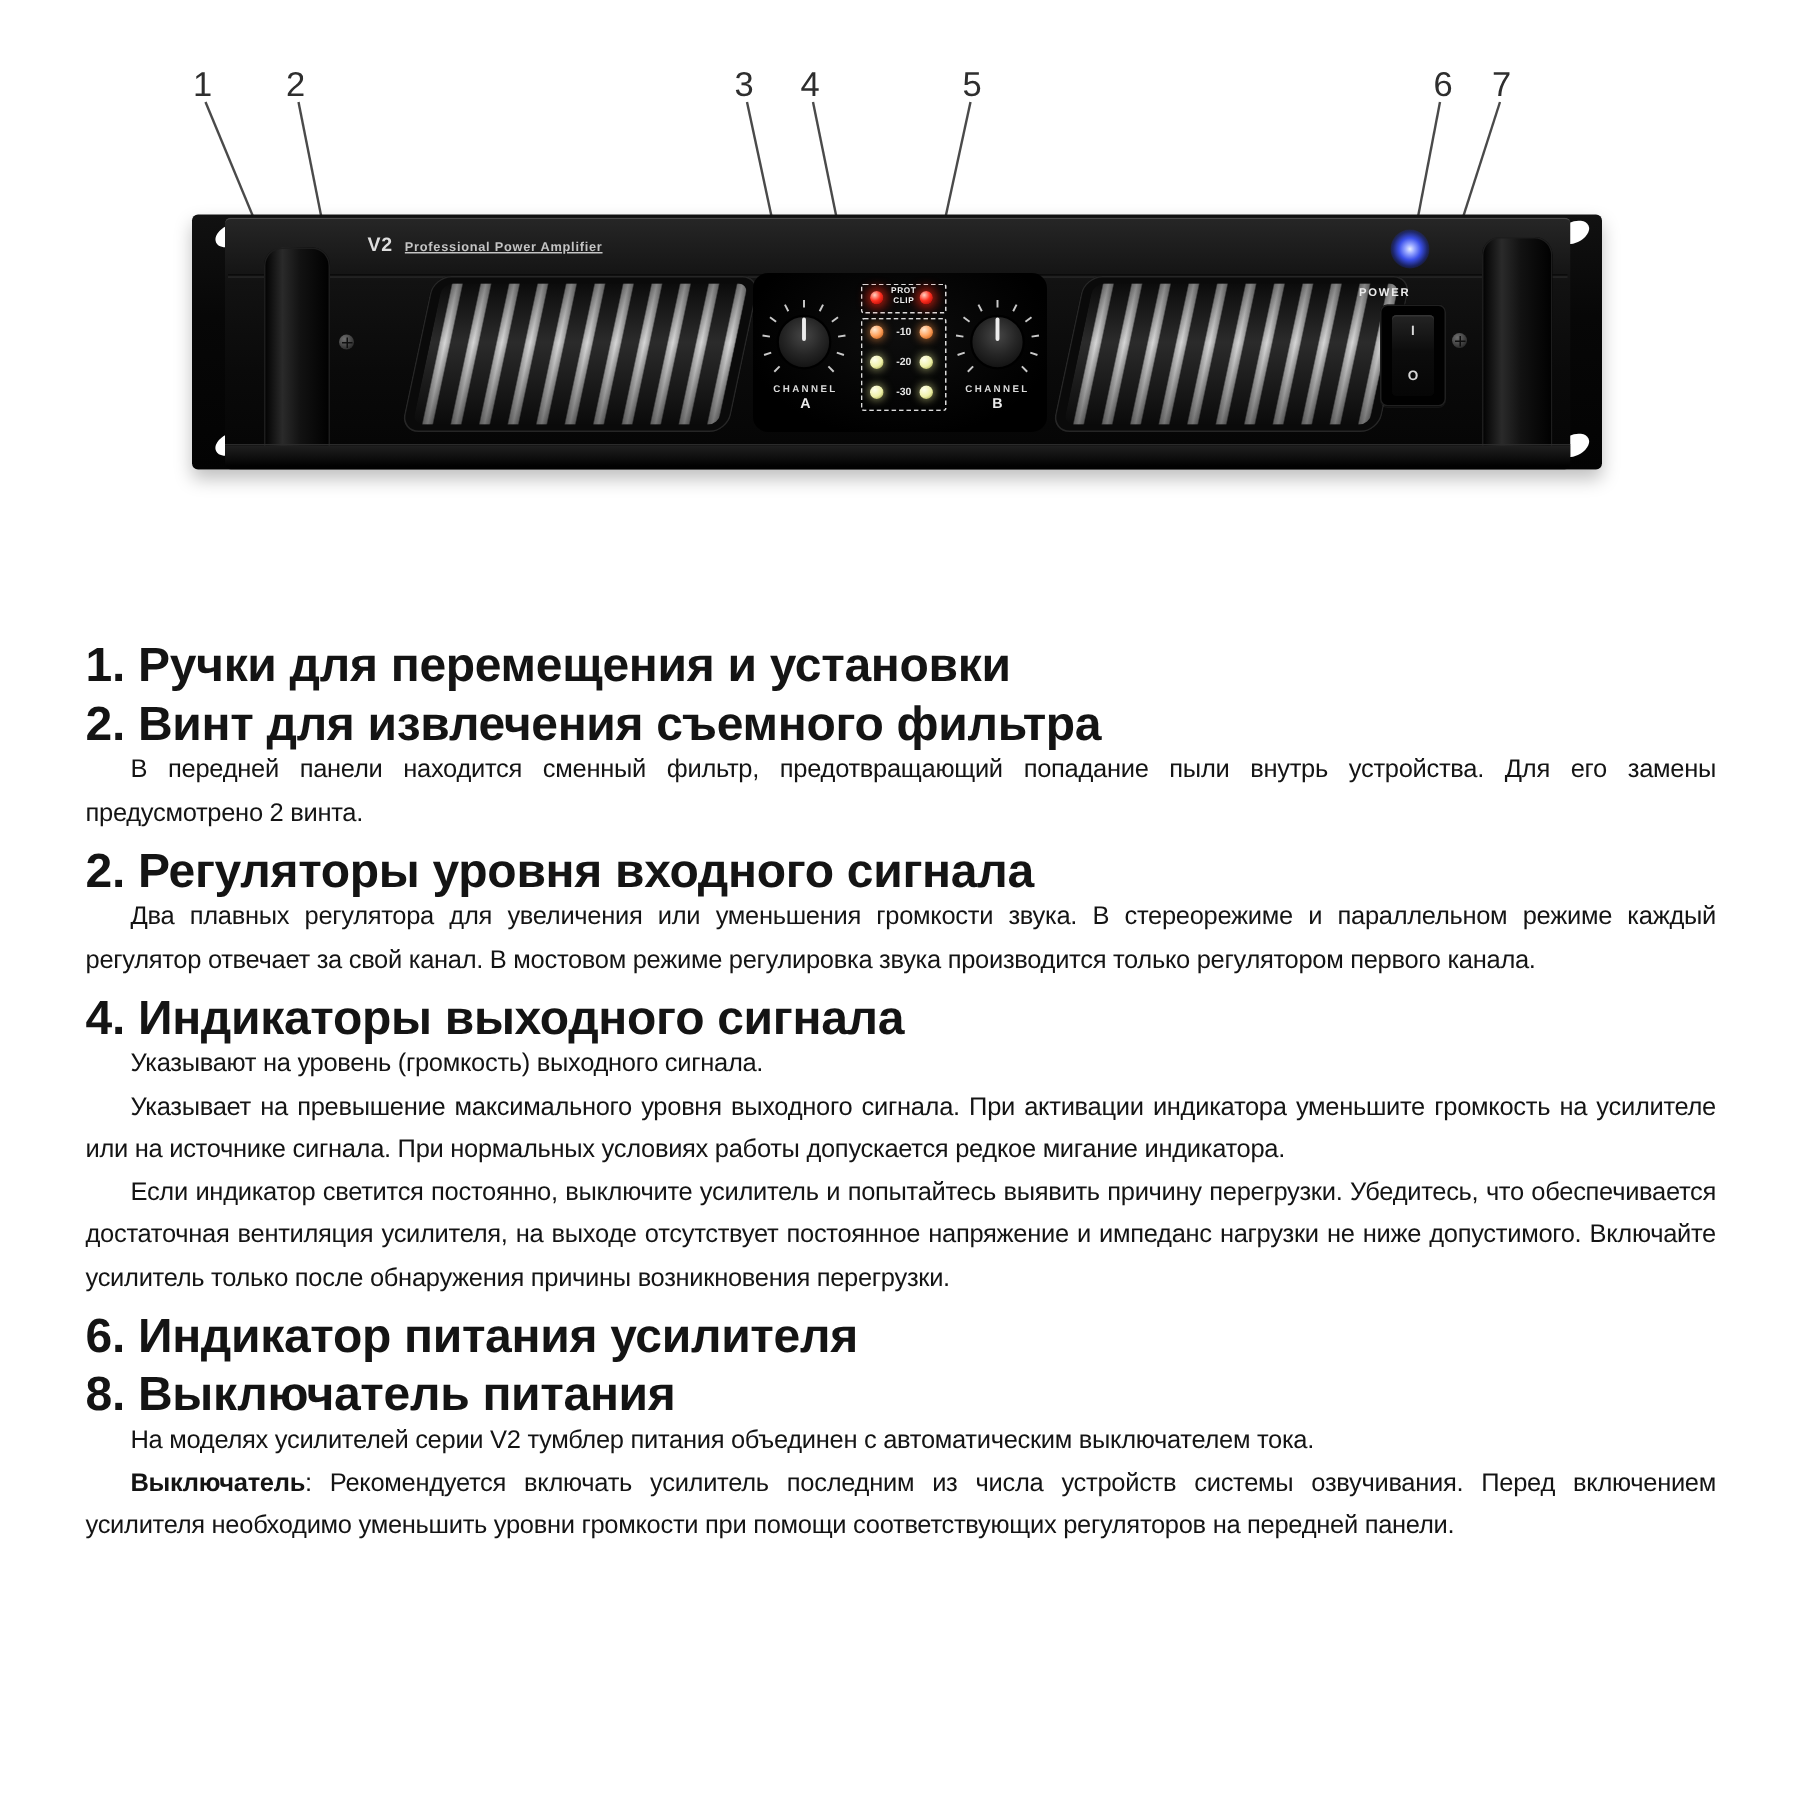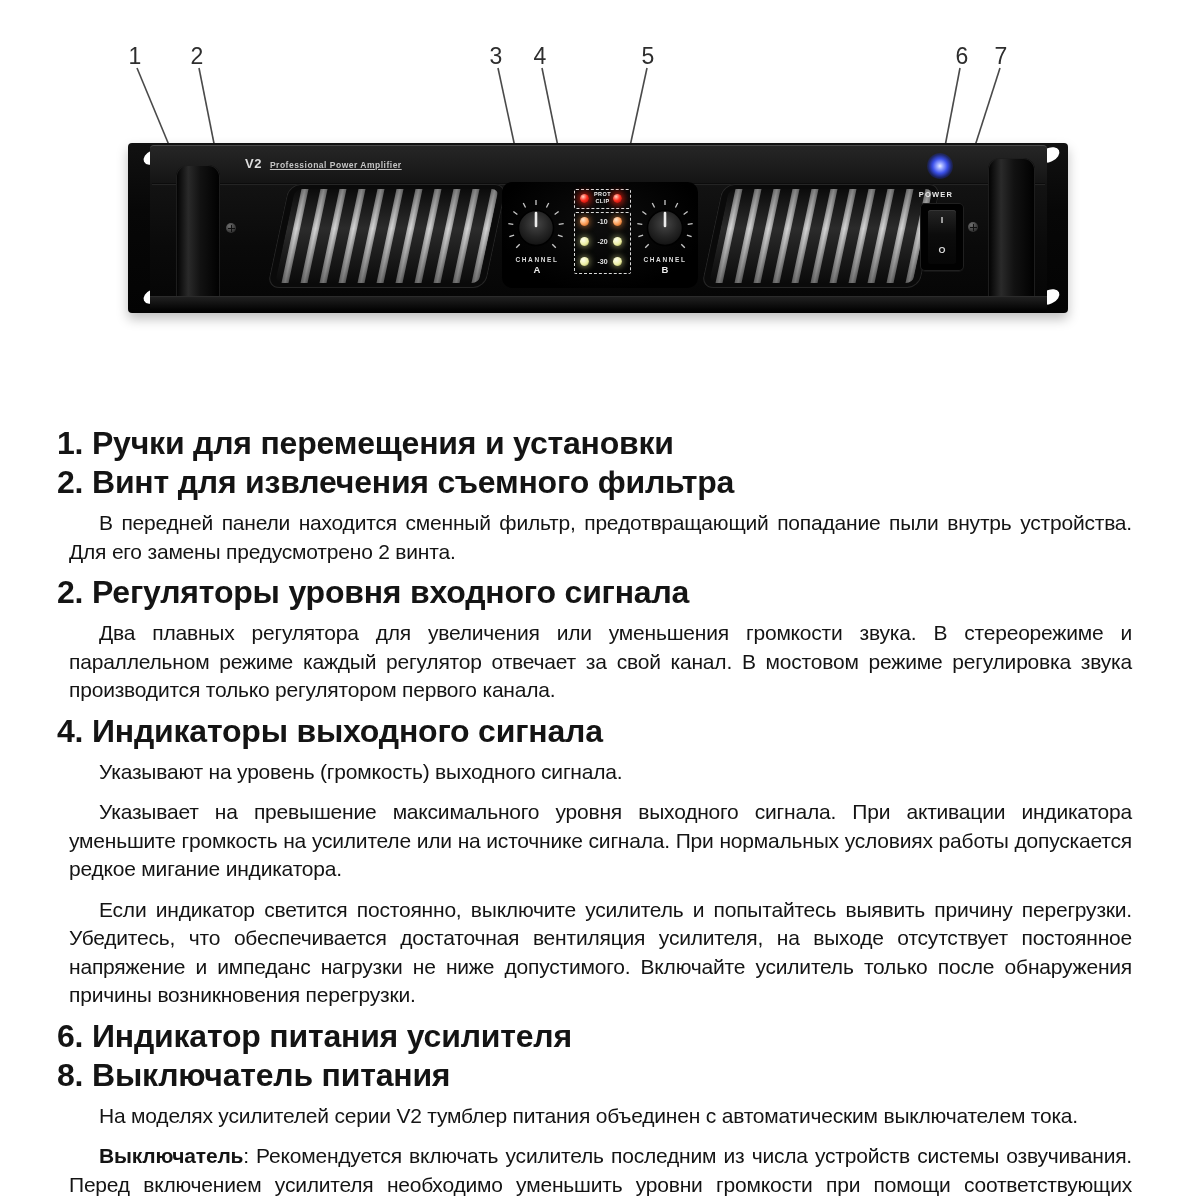--- a/index.html
+++ b/index.html
@@ -69,40 +69,40 @@
            box-shadow:0 0 7px 2px rgba(255,40,20,.75);}
   .led.orange{background:radial-gradient(circle at 35% 30%,#ffe9d2 0%,#ffa15c 50%,#b85410 95%);
            box-shadow:0 0 6px 1px rgba(255,150,70,.6);}
   .led.green{background:radial-gradient(circle at 35% 30%,#ffffee 0%,#eef0a8 55%,#9a9e44 95%);
            box-shadow:0 0 6px 1px rgba(230,235,150,.55);}
   .meter-label{position:absolute;left:446px;width:57px;text-align:center;color:#efefef;}
   .protclip{top:48px;font:700 5.5px/6.5px "Liberation Sans",sans-serif;letter-spacing:.4px;}
   .mrow{font:600 7px "Liberation Sans",sans-serif;color:#e6e6e6;}
   .mrow.r1{top:75px;} .mrow.r2{top:95px;} .mrow.r3{top:115px;}
 
-  .power-label{position:absolute;left:778px;top:47px;width:60px;text-align:center;color:#ececec;
+  .power-label{position:absolute;left:778px;top:47px;width:60px;color:#ececec;
            font:700 7.5px "Liberation Sans",sans-serif;letter-spacing:1.2px;}
   .switch-bezel{position:absolute;left:792px;top:60px;width:44px;height:68px;background:#010101;border-radius:5px;
            box-shadow:inset 0 0 0 1px #202020,0 1px 0 rgba(255,255,255,.05);}
   .rocker{position:absolute;left:8px;top:7px;width:28px;height:54px;border-radius:3px;
            background:linear-gradient(180deg,#242424 0%,#0c0c0c 45%,#060606 100%);
            box-shadow:inset 0 1px 0 #343434;}
   .sw-i{position:absolute;left:0;width:100%;text-align:center;top:5px;color:#d8d8d8;font:700 9px "Liberation Sans",sans-serif;}
   .sw-o{position:absolute;left:0;width:100%;text-align:center;top:35px;color:#d8d8d8;font:700 9px "Liberation Sans",sans-serif;}
 
   .screw{position:absolute;width:10px;height:10px;border-radius:50%;
          background:radial-gradient(circle at 35% 30%,#6e6e6e,#2e2e2e 75%);}
   .screw::before{content:"";position:absolute;left:1.5px;right:1.5px;top:4.5px;height:1px;background:#101010;}
   .screw::after{content:"";position:absolute;top:1.5px;bottom:1.5px;left:4.5px;width:1px;background:#101010;}
 
   
   .text{position:absolute;left:57px;top:429px;width:1087px;color:#141414;letter-spacing:-.2px;}
   .heading{font-size:32px;font-weight:700;line-height:29px;margin:10px 0 2px;}
   .sec:first-child .heading{margin-top:0;}
-  .para{font-size:21px;line-height:28.5px;text-align:justify;text-indent:30px;margin:12px;}
+  .para{font-size:17px;line-height:28.5px;text-align:justify;text-indent:30px;margin:0;}
   .para b{letter-spacing:-.2px;}
 </style>
 </head>
 <body>
 
 <svg width="0" height="0" style="position:absolute">
   <defs>
     <radialGradient id="kgrad" cx="50%" cy="38%" r="65%">
       <stop offset="0%" stop-color="#464646"></stop>
       <stop offset="55%" stop-color="#262626"></stop>

